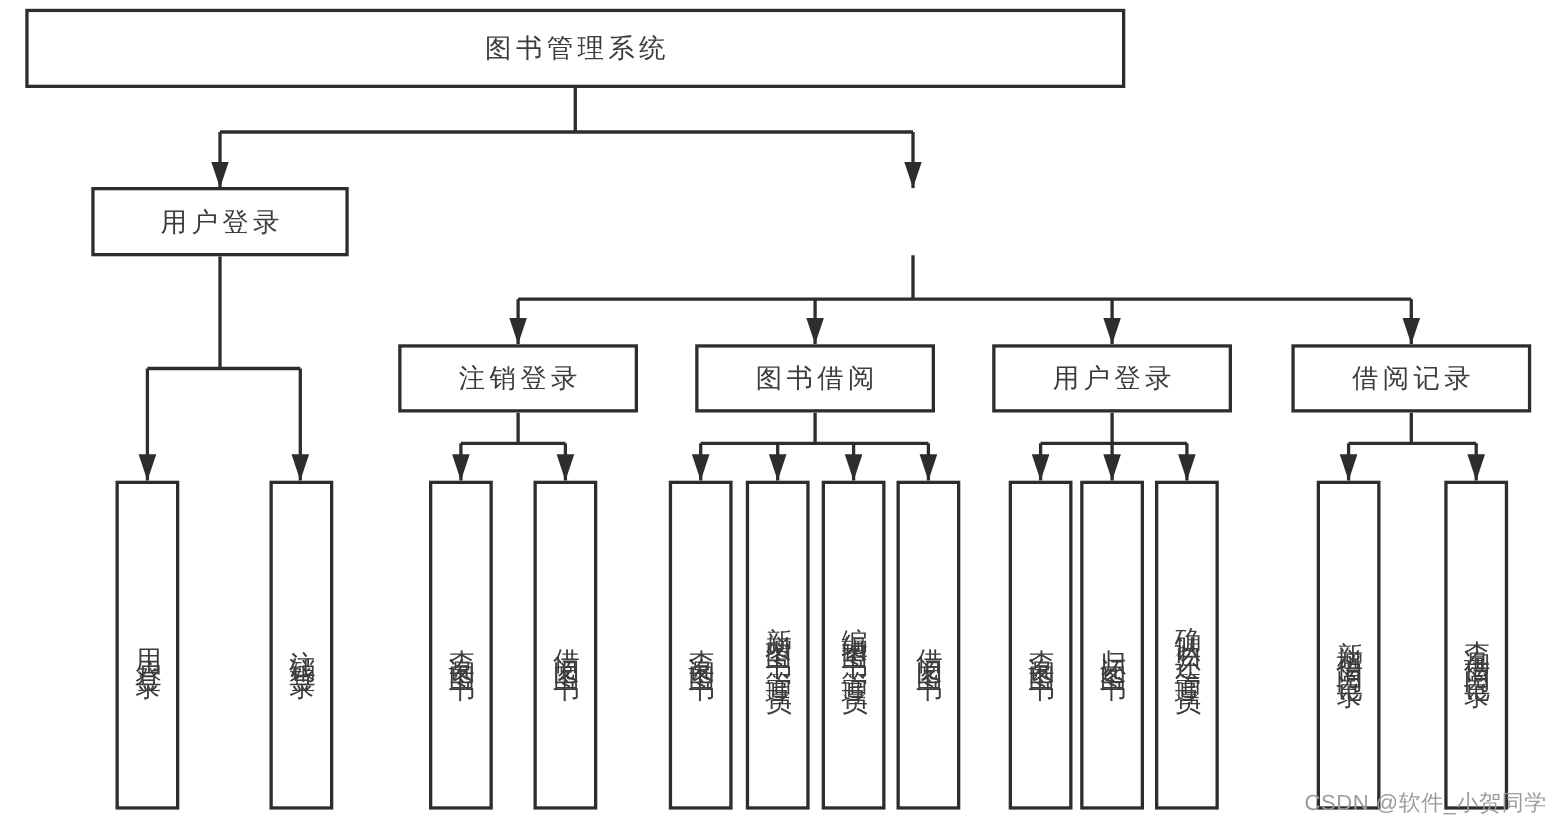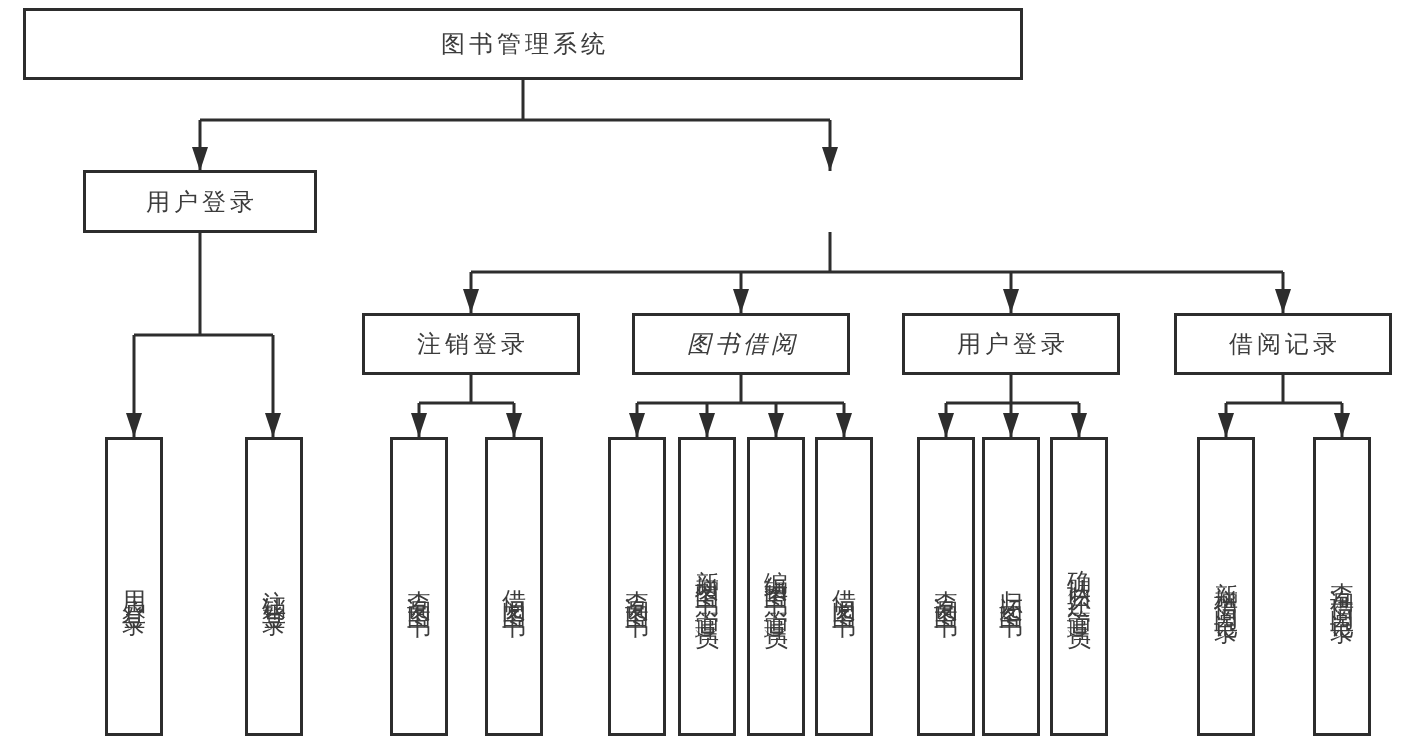--- a/index.html
+++ b/index.html
@@ -39,21 +39,21 @@
     text-orientation: mixed;
     font-size: 24px;
     letter-spacing: 8px;
     line-height: 1;
     color: var(--text);
   }
   #n-root        { left: 23px;   top: 8px;  width: 1000px; height: 72px; }
   #n-user-login  { left: 83px;   top: 170px; width: 234px;  height: 63px; }
   #n-book-mgmt   { left: 712px;  top: 170px; width: 236px;  height: 62px; }
   #n-new-book    { left: 362px;  top: 313px; width: 218px;  height: 62px; }
-  #n-book-borrow { left: 632px;  top: 313px; width: 218px;  height: 62px; font-style: italic; }
+  #n-book-borrow { left: 632px;  top: 313px; width: 218px;  height: 62px; }
   #n-current     { left: 902px;  top: 313px; width: 218px;  height: 62px; }
   #n-records     { left: 1174px; top: 313px; width: 218px;  height: 62px; }
   .watermark {
     position: absolute;
     left: 1186px;
     top: 716px;
     font-size: 20px;
     letter-spacing: 0.5px;
     color: var(--watermark);
     z-index: 5;
@@ -167,13 +167,14 @@
     <span>确认归还（管理员）</span>
   </div>
 
   <div class="box leaf" style="left:1197px">
     <span>新增借阅记录</span>
   </div>
   <div class="box leaf" style="left:1313px">
     <span>查询借阅记录</span>
   </div>
 
+  <div class="watermark">CSDN @软件_小贺同学</div>
 </div>
 
 </body></html>

